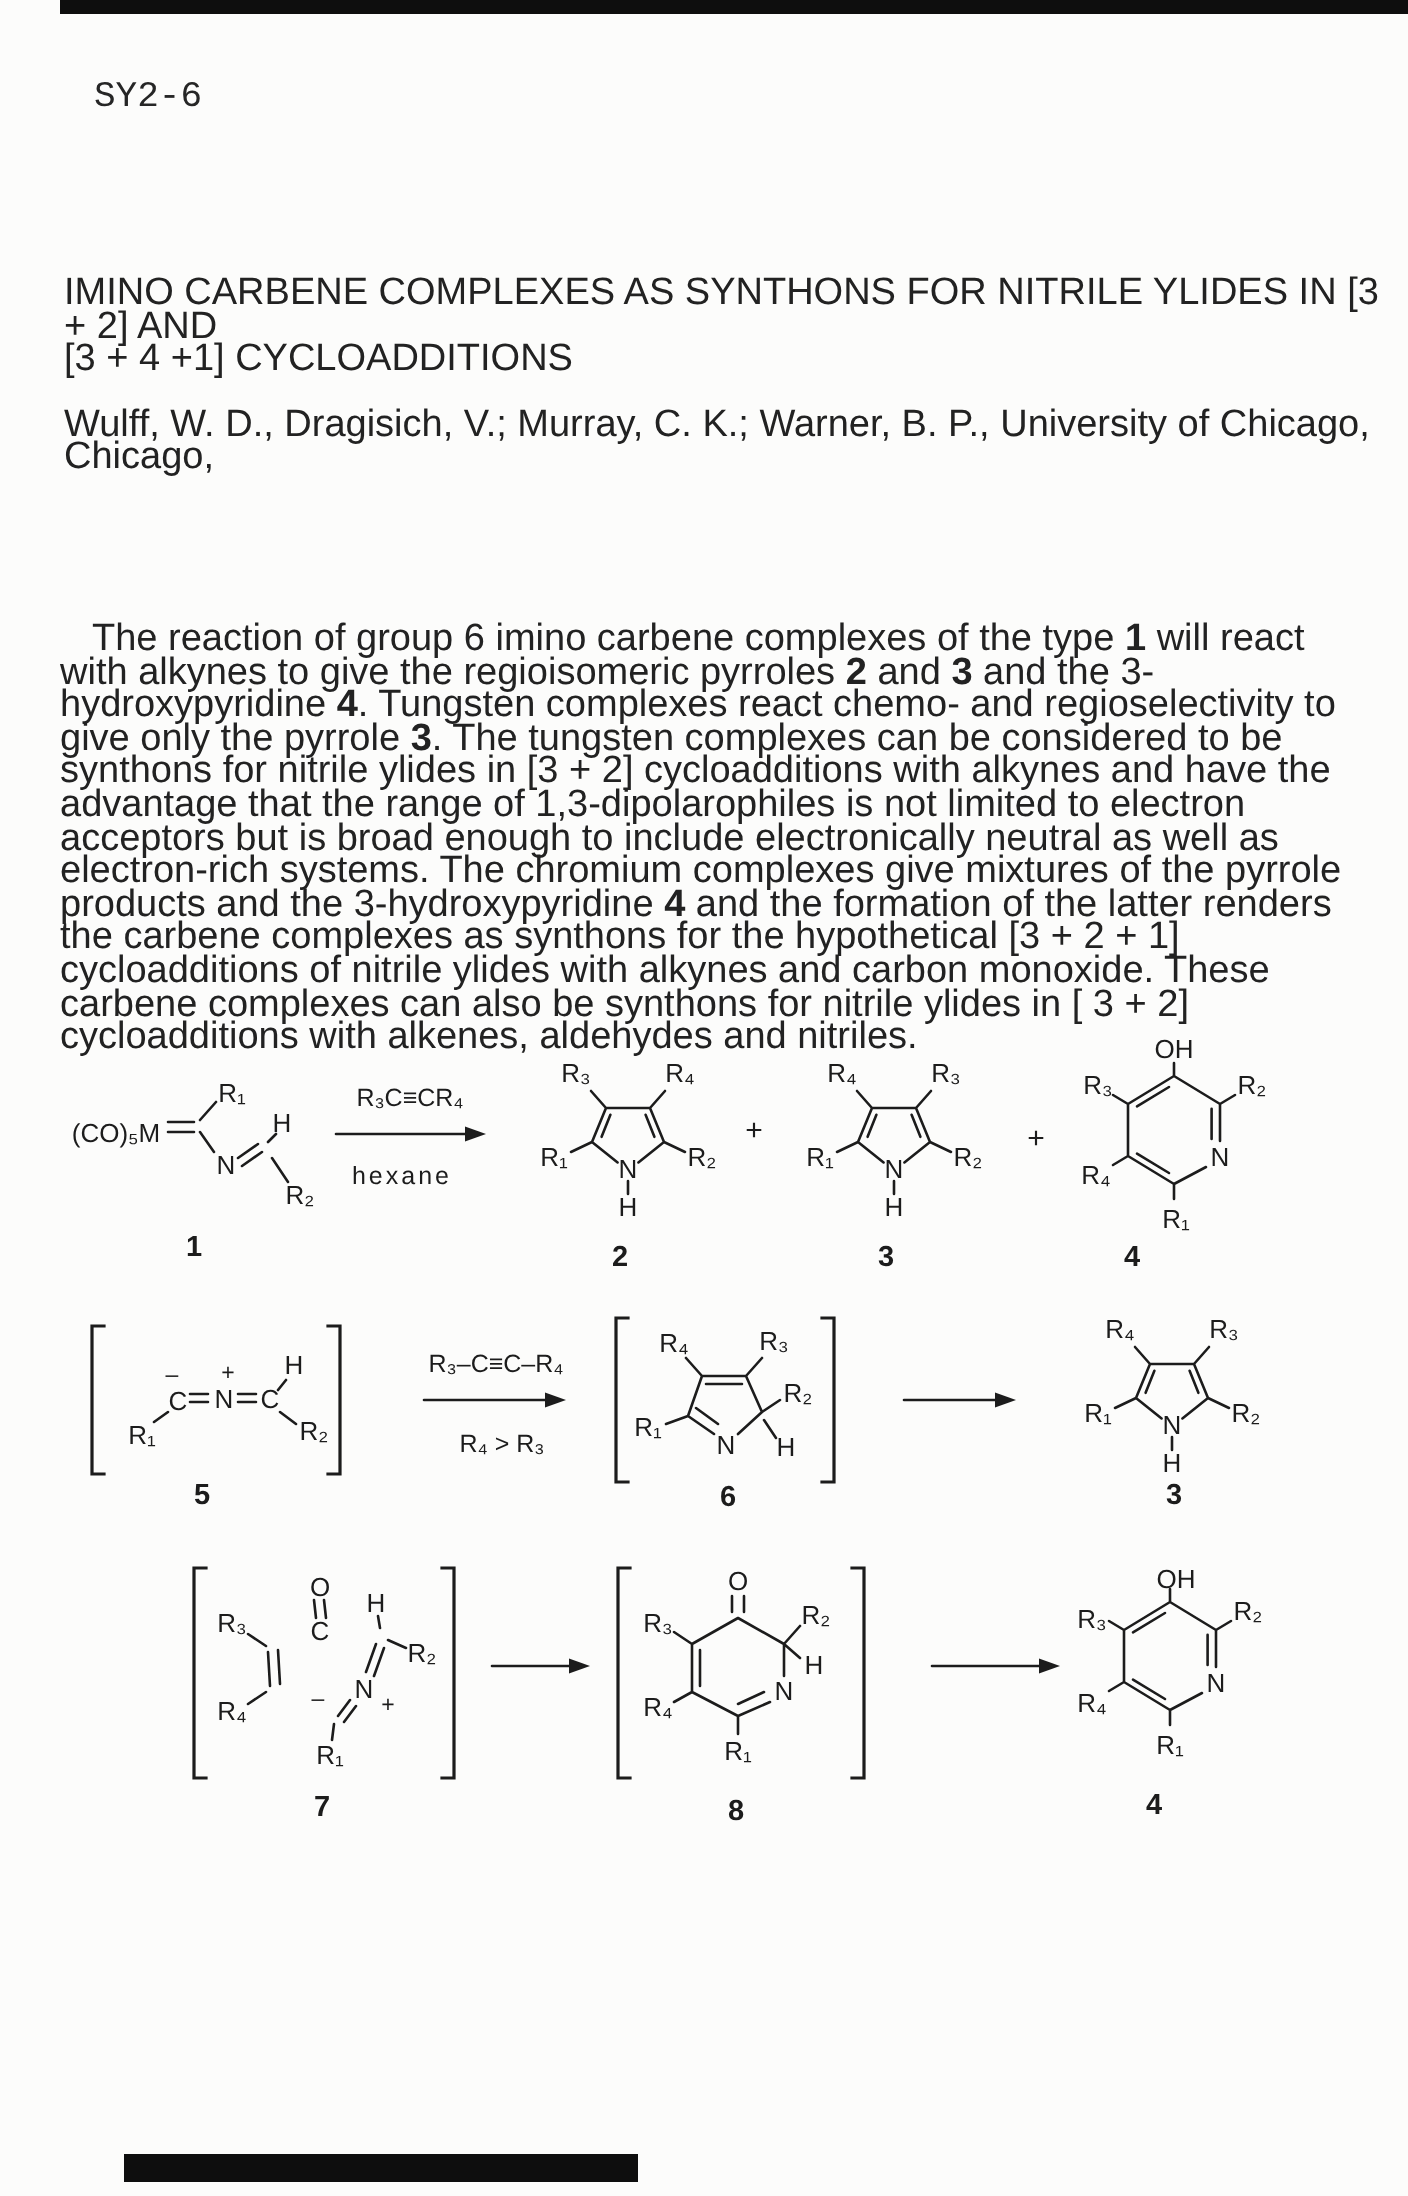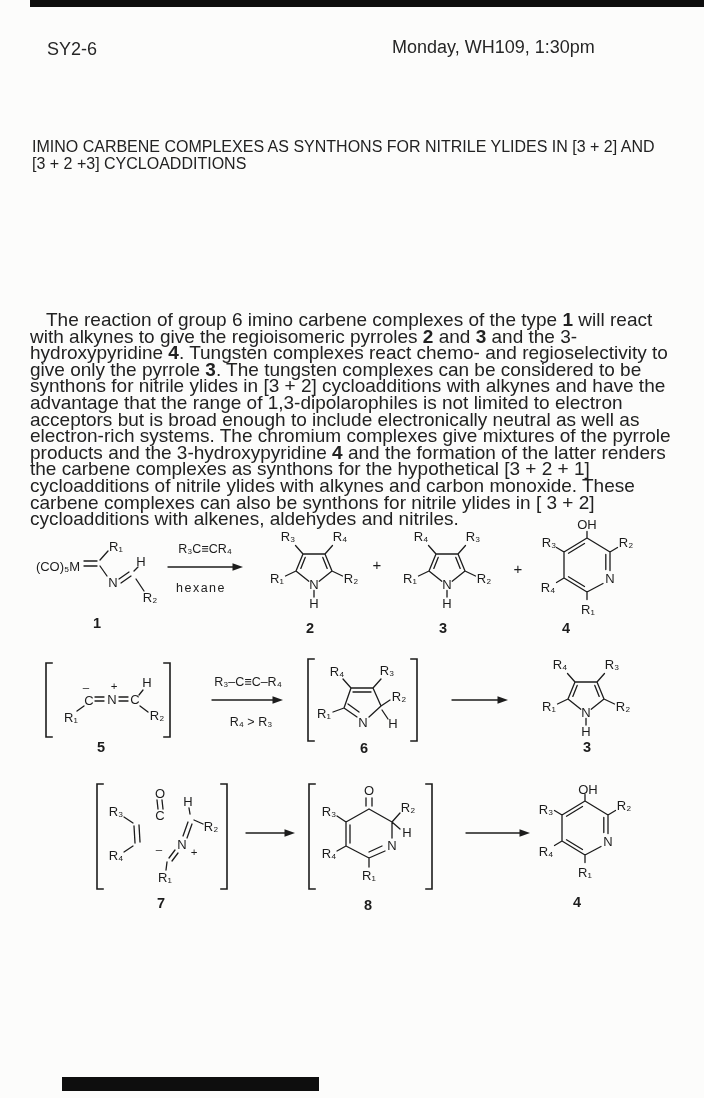--- a/index.html
+++ b/index.html
@@ -6,26 +6,26 @@
   body{background:#e9e9e9;}
   .page{
     position:relative;width:704px;height:1098px;margin:0 auto;
     background:#fcfcfb;overflow:hidden;
     font-family:"Liberation Sans",sans-serif;color:#1c1c1c;
   }
   .scan-bar{position:absolute;background:#0e0e0e;}
   .bar-top{left:30px;top:0;width:674px;height:7px;}
   .bar-bottom{left:62px;top:1077px;width:257px;height:14px;}
   .hdr{
-    position:absolute;font-family:Liberation Sans, sans-serif;
+    position:absolute;font-family:Liberation Mono, monospace;
     font-size:18px;color:#262626;white-space:pre;
   }
   .hdr-code{left:47px;top:39px;}
   .hdr-sched{left:392px;top:37px;}
-  .blk{position:absolute;left:32px;width:660px;font-size:16px;line-height:16px;color:#222;}
+  .blk{position:absolute;left:32px;width:660px;font-size:19px;line-height:16px;color:#222;}
   .title-blk{top:139px;line-height:16.5px;}
   .authors-blk{top:205px;}
   .abstract-blk{left:30px;top:312px;width:658px;font-size:19px;line-height:16.6px;text-indent:16px;}
   .abstract-blk b{font-weight:bold;}
   svg.scheme{position:absolute;left:0;top:496px;}
   .b{stroke:#1c1c1c;stroke-width:1.3;stroke-linecap:round;fill:none;}
   .bk{stroke:#1c1c1c;stroke-width:1.6;fill:none;stroke-linecap:square;}
   .ah{fill:#1c1c1c;stroke:none;}
   text{font-family:"Liberation Sans",sans-serif;fill:#1c1c1c;}
   .at{font-size:13px;text-anchor:middle;}
@@ -36,28 +36,28 @@
 </style>
 </head>
 <body>
 
 <div class="page">
 
   <div class="scan-bar bar-top"></div>
   <div class="scan-bar bar-bottom"></div>
 
   <div class="hdr hdr-code">SY2-6</div>
-  <div class="hdr hdr-sched">Monday, WH109, 1:30pm</div>
 
   <div class="blk title-blk">
     <div>IMINO CARBENE COMPLEXES AS SYNTHONS FOR NITRILE YLIDES IN [3 + 2] AND</div>
-    <div>[3 + 2 +3] CYCLOADDITIONS</div>
+    <div>[3 + 4 +1] CYCLOADDITIONS</div>
   </div>
 
   <div class="blk authors-blk">
+    <div>Wulff, W. D., Dragisich, V.; Murray, C. K.; Warner, B. P., University of Chicago, Chicago,</div>
   </div>
 
   <div class="blk abstract-blk"><span>The reaction of group 6 imino carbene complexes of the type </span><b>1</b><span> will react with alkynes to give the regioisomeric pyrroles </span><b>2</b><span> and </span><b>3</b><span> and the 3-hydroxypyridine </span><b>4</b><span>.  Tungsten complexes react chemo- and regioselectivity to give only the pyrrole </span><b>3</b><span>.  The tungsten complexes can be considered to be synthons for nitrile ylides in [3 + 2] cycloadditions with alkynes and have the advantage that the range of 1,3-dipolarophiles is not limited to electron acceptors but is broad enough to include electronically neutral as well as electron-rich systems.  The chromium complexes give mixtures of the pyrrole products and the 3-hydroxypyridine </span><b>4</b><span> and the formation of the latter renders the carbene complexes as synthons for the hypothetical [3 + 2 + 1] cycloadditions of nitrile ylides with alkynes and carbon monoxide.   These carbene complexes can also be synthons for nitrile ylides in [ 3 + 2] cycloadditions with alkenes, aldehydes and nitriles.</span></div>
 
   <svg class="scheme" width="704" height="440" viewBox="0 496 704 440">
     <defs>
       <g id="pyr">
         <path class="b" d="M-18,3 L-11,-14 M-13.2,0.4 L-8.8,-10.6 M-11,-14 L11,-14 M11,-14 L18,3 M8.8,-10.6 L13.2,0.4 M-18,3 L-5.2,13.2 M18,3 L5.2,13.2 M0,22.5 L0,29 M-11,-14 L-18.5,-22.5 M11,-14 L18.5,-22.5 M-18,3 L-28.5,8 M18,3 L28.5,8"></path>
       </g>
       <g id="pyd">

